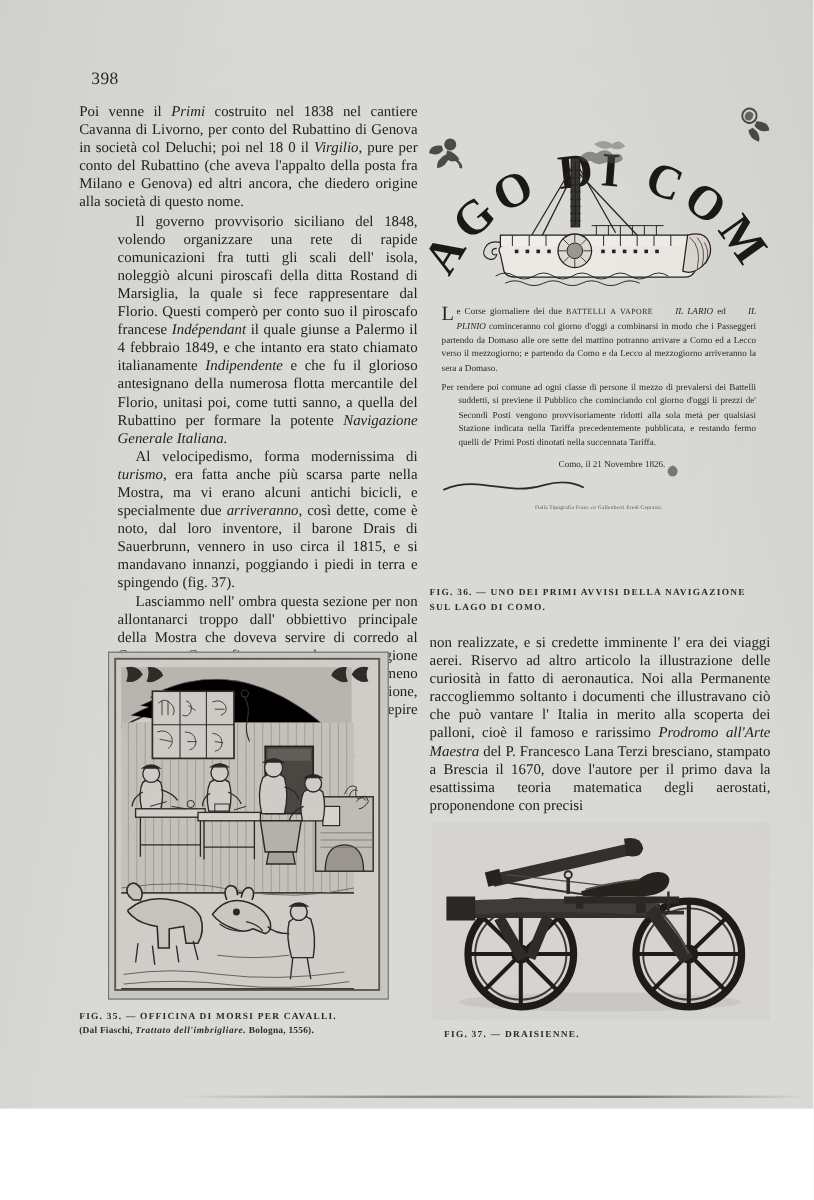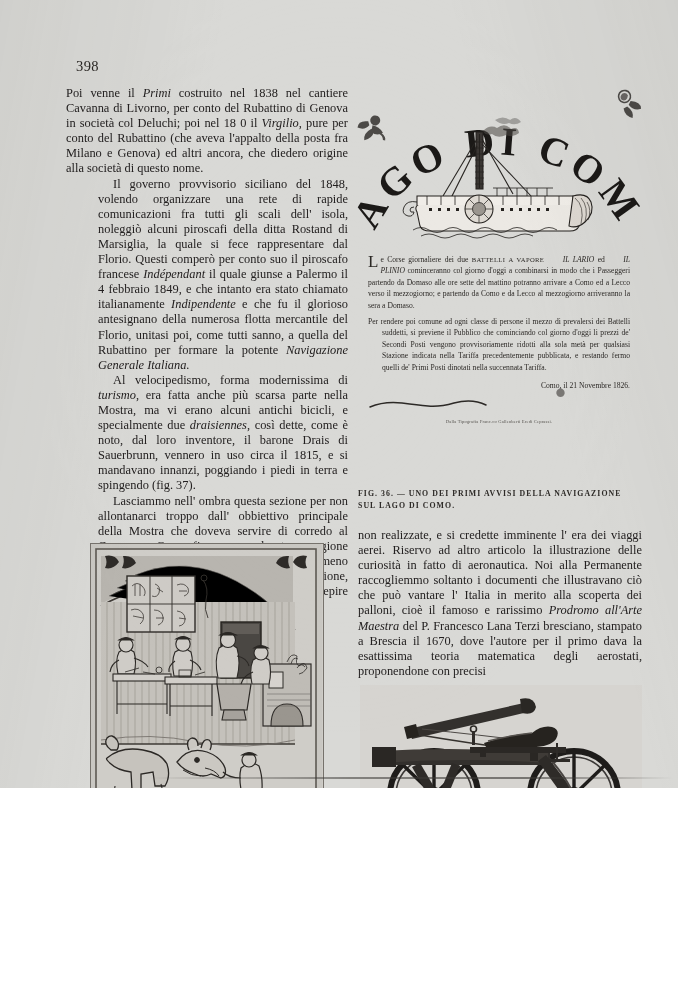--- a/index.html
+++ b/index.html
@@ -3,21 +3,21 @@
 <meta charset="utf-8">
 <style>
   html, body {
     margin: 0;
     padding: 0;
     background: #ffffff;
   }
   .page {
     position: relative;
     width: 678px;
-    height: 788px;
+    height: 924px;
     margin: 0 auto;
     background: #d9d9d6;
     overflow: hidden;
     font-family: "Liberation Serif", serif;
     color: #23211f;
   }
   
   .page::after {
     content: "";
     position: absolute;
@@ -119,21 +119,21 @@
     width: 262px;
     margin: 2px auto 0;
     font-size: 7.6px;
     line-height: 11.4px;
     text-align: justify;
     color: #2b2825;
   }
   .poster-body p { margin: 0; }
   .poster-body .pp { text-indent: 0; padding-left: 0; }
   .poster-body .hang { padding-left: 14px; text-indent: -14px; }
-  .poster-body .dateline { padding-left: 22px; margin-top: 7px; text-align: right; }
+  .poster-body .dateline { padding-left: 22px; margin-top: 7px; text-align: center; }
   .dropcap {
     float: left;
     font-size: 17px;
     line-height: 13px;
     padding: 1px 2px 0 0;
     font-family: "Liberation Serif", serif;
   }
   .smallcaps { font-size: 6.6px; letter-spacing: .35px; }
   .poster-body i { font-style: italic; margin-left: 15px; }
   .poster-rule {
@@ -204,21 +204,21 @@
 
 <div class="page">
 
   <div class="running-head">
     <div class="folio">398</div>
   </div>
 
   <div class="col" id="col-left-top">
     <p>Poi venne il <i>Primi</i> costruito nel 1838 nel cantiere Cavanna di Livorno, per conto del Rubattino di Genova in società col Deluchi; poi nel 18 0 il <i>Virgilio</i>, pure per conto del Rubattino (che aveva l'appalto della posta fra Milano e Genova) ed altri ancora, che diedero origine alla società di questo nome.</p>
     <p class="ind">Il governo provvisorio siciliano del 1848, volendo organizzare una rete di rapide comunicazioni fra tutti gli scali dell' isola, noleggiò alcuni piroscafi della ditta Rostand di Marsiglia, la quale si fece rappresentare dal Florio. Questi comperò per conto suo il piroscafo francese <i>Indépendant</i> il quale giunse a Palermo il 4 febbraio 1849, e che intanto era stato chiamato italianamente <i>Indipendente</i> e che fu il glorioso antesignano della numerosa flotta mercantile del Florio, unitasi poi, come tutti sanno, a quella del Rubattino per formare la potente <i>Navigazione Generale Italiana.</i></p>
-    <p class="ind">Al velocipedismo, forma modernissima di <i>turismo</i>, era fatta anche più scarsa parte nella Mostra, ma vi erano alcuni antichi bicicli, e specialmente due <i>draisiennes</i>, così dette, come è noto, dal loro inventore, il barone Drais di Sauerbrunn, vennero in uso circa il 1815, e si mandavano innanzi, poggiando i piedi in terra e spingendo (fig. 37).</p>
+    <p class="ind">Al velocipedismo, forma modernissima di <i>turismo</i>, era fatta anche più scarsa parte nella Mostra, ma vi erano alcuni antichi bicicli, e specialmente due <i>arriveranno</i>, così dette, come è noto, dal loro inventore, il barone Drais di Sauerbrunn, vennero in uso circa il 1815, e si mandavano innanzi, poggiando i piedi in terra e spingendo (fig. 37).</p>
     <p class="ind">Lasciammo nell' ombra questa sezione per non allontanarci troppo dall' obbiettivo principale della Mostra che doveva servire di corredo al Congresso Geografico ; e per la stessa ragione non molta importanza è stata data nemmeno all'aerostatica, la quale fu presa in considerazione, soltanto perchè nei suoi primordi fece concepire speranze finora</p>
   </div>
 
   <div class="poster">
 
     <div class="poster-art">
 
       <svg class="poster-arch" viewBox="0 0 288 168" xmlns="http://www.w3.org/2000/svg">
         <defs>
           <path id="archpath" d="M 16,160 A 132,118 0 0 1 272,160" fill="none"></path>
@@ -549,20 +549,24 @@
       <g stroke="#514d48" stroke-width=".7" fill="none">
         <path d="M12,268 q40,-6 80,0 q48,6 104,-2"></path>
         <path d="M12,276 q46,-5 92,1 q46,5 96,-3"></path>
         <path d="M90,252 q30,4 60,0"></path>
       </g>
 
       <path d="M10,280 l194,0" stroke="#3e3a36" stroke-width="1.3"></path>
     </svg>
   </div>
 
+  <div class="caption" id="caption-35">
+    <div>FIG. 35. — OFFICINA DI MORSI PER CAVALLI.</div>
+    <div><span class="lc">(Dal Fiaschi, </span><span class="it">Trattato dell'imbrigliare.</span><span class="lc"> Bologna, 1556).</span></div>
+  </div>
 
   <div class="draisienne">
     <svg width="282" height="165" viewBox="0 0 282 165" xmlns="http://www.w3.org/2000/svg">
       <rect width="282" height="165" fill="#d6d4d0"></rect>
 
       <ellipse cx="140" cy="150" rx="118" ry="8" fill="#bcb9b4" opacity=".5"></ellipse>
 
       <g>
         <circle cx="74" cy="110" r="44" fill="none" stroke="#1e1c1a" stroke-width="6"></circle>
         <circle cx="74" cy="110" r="38" fill="none" stroke="#3b3836" stroke-width="1.6"></circle>

